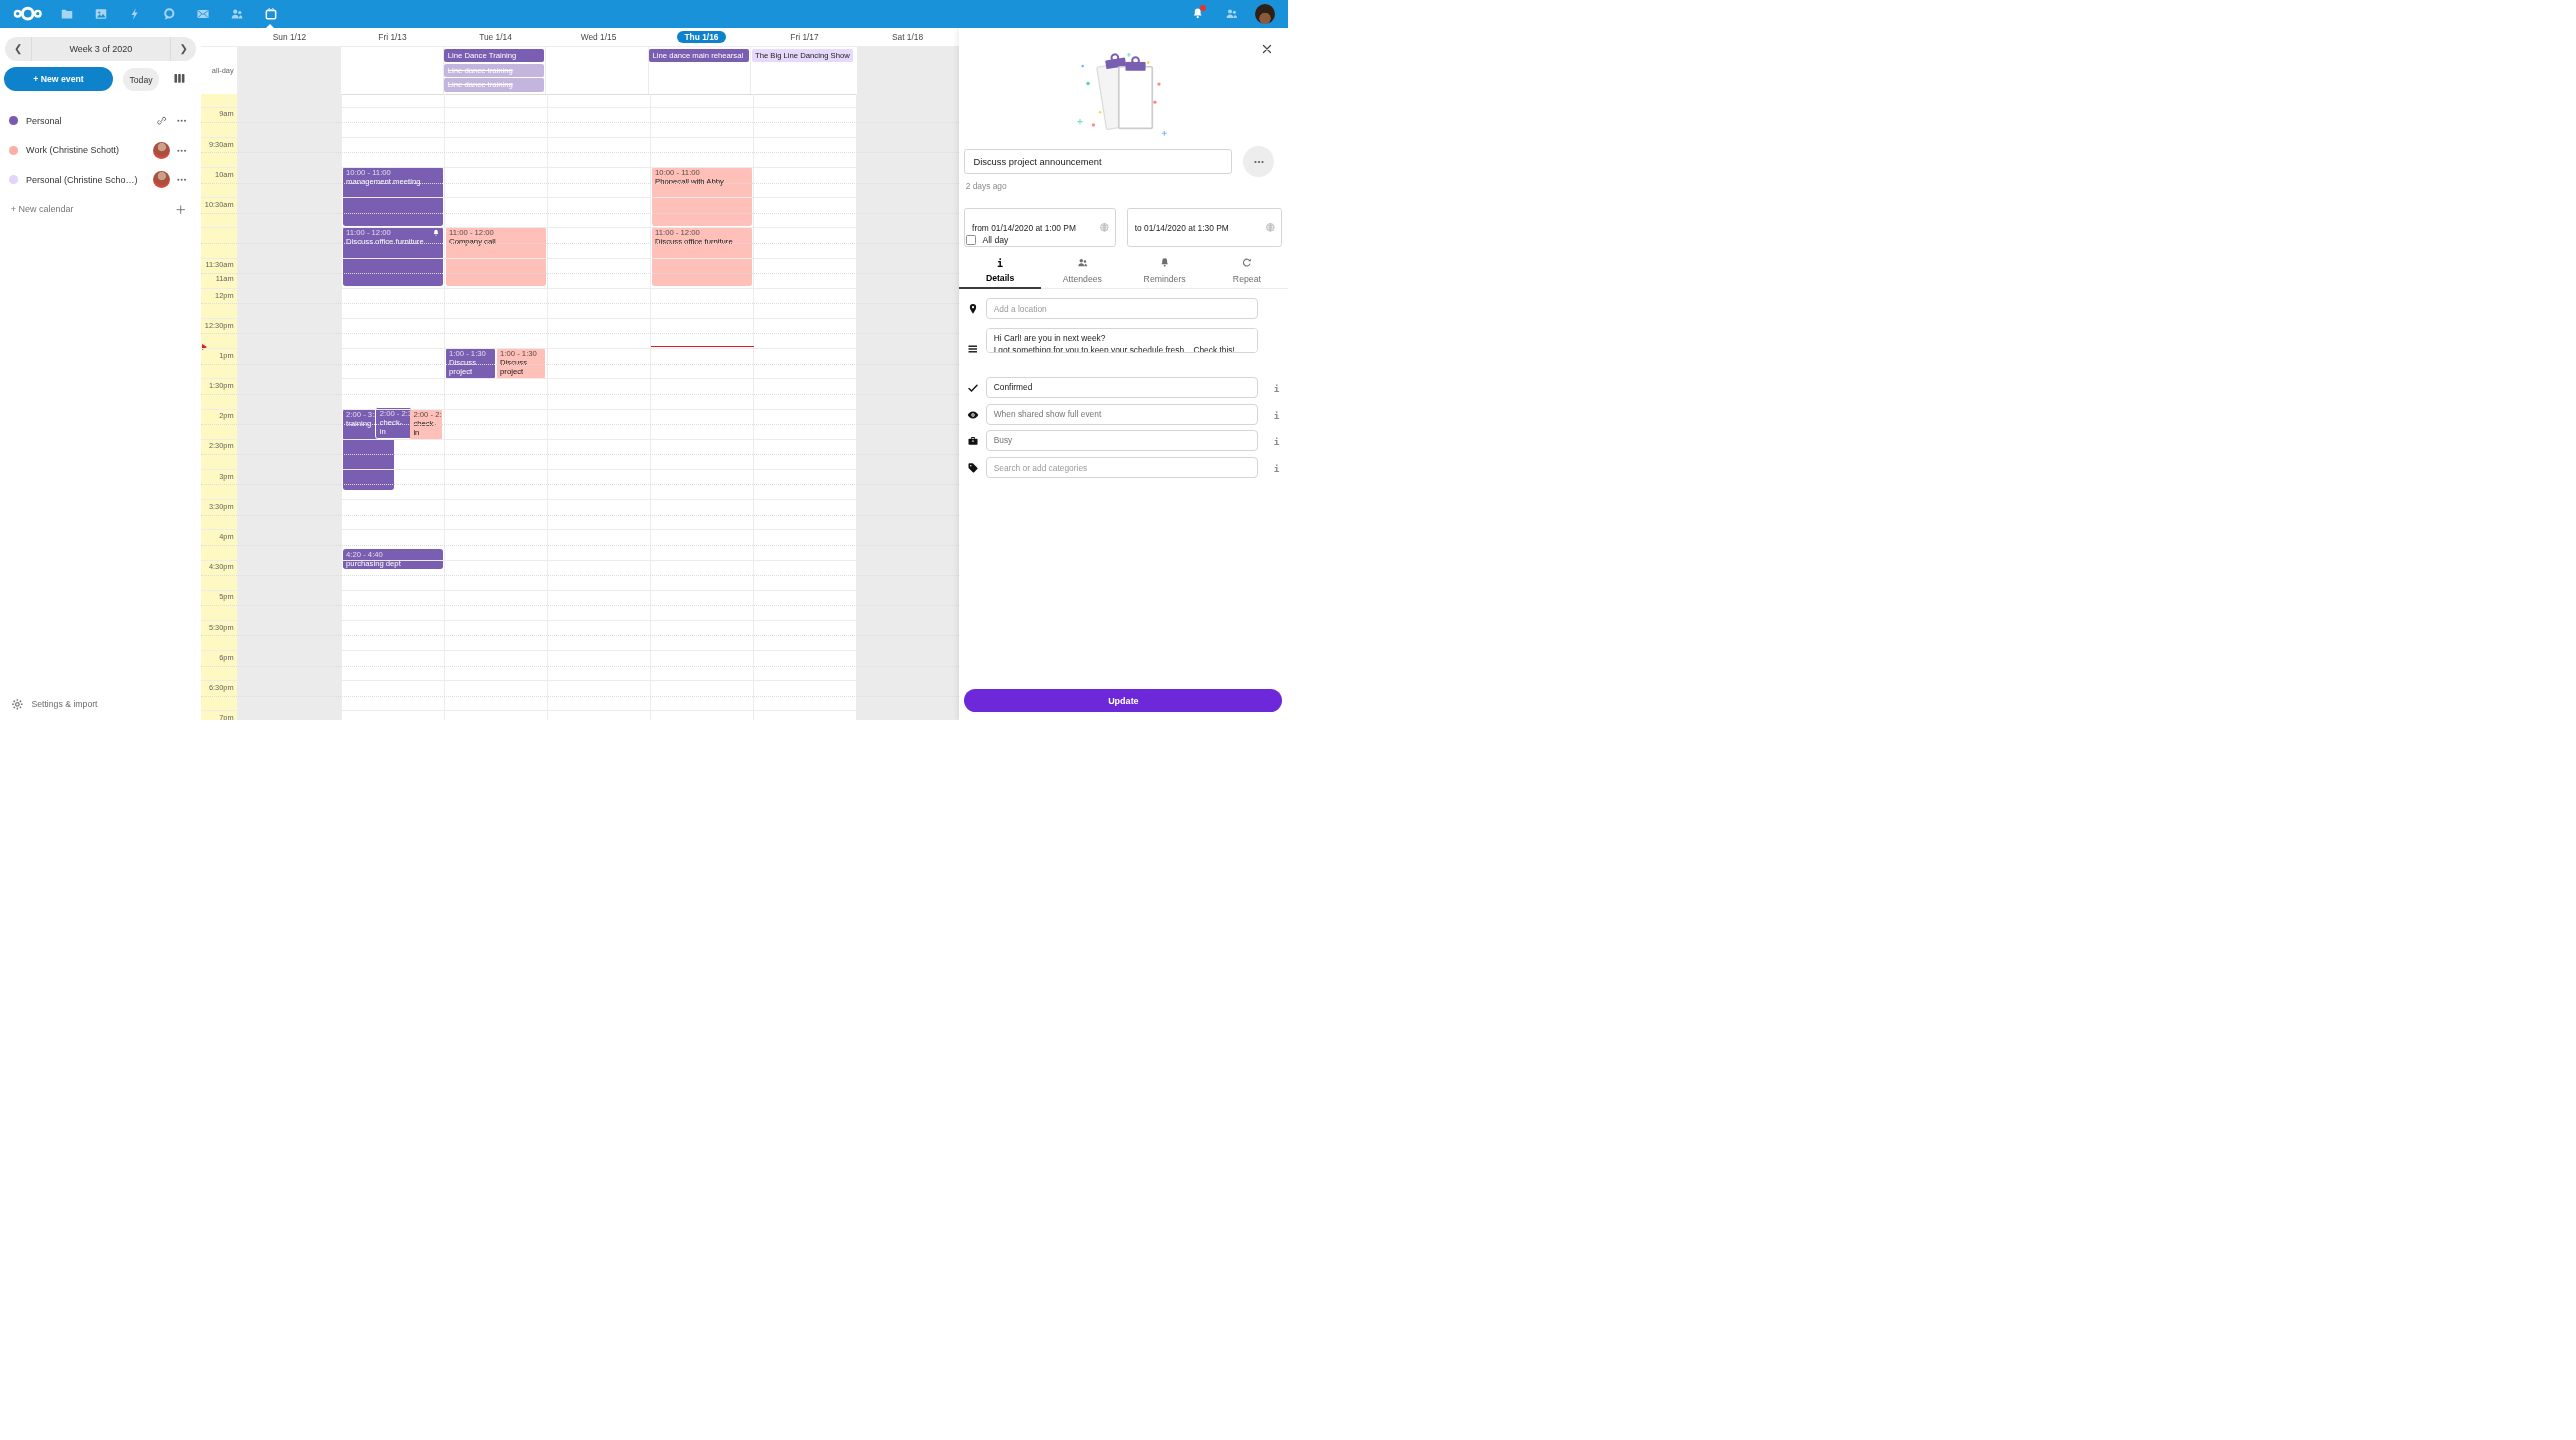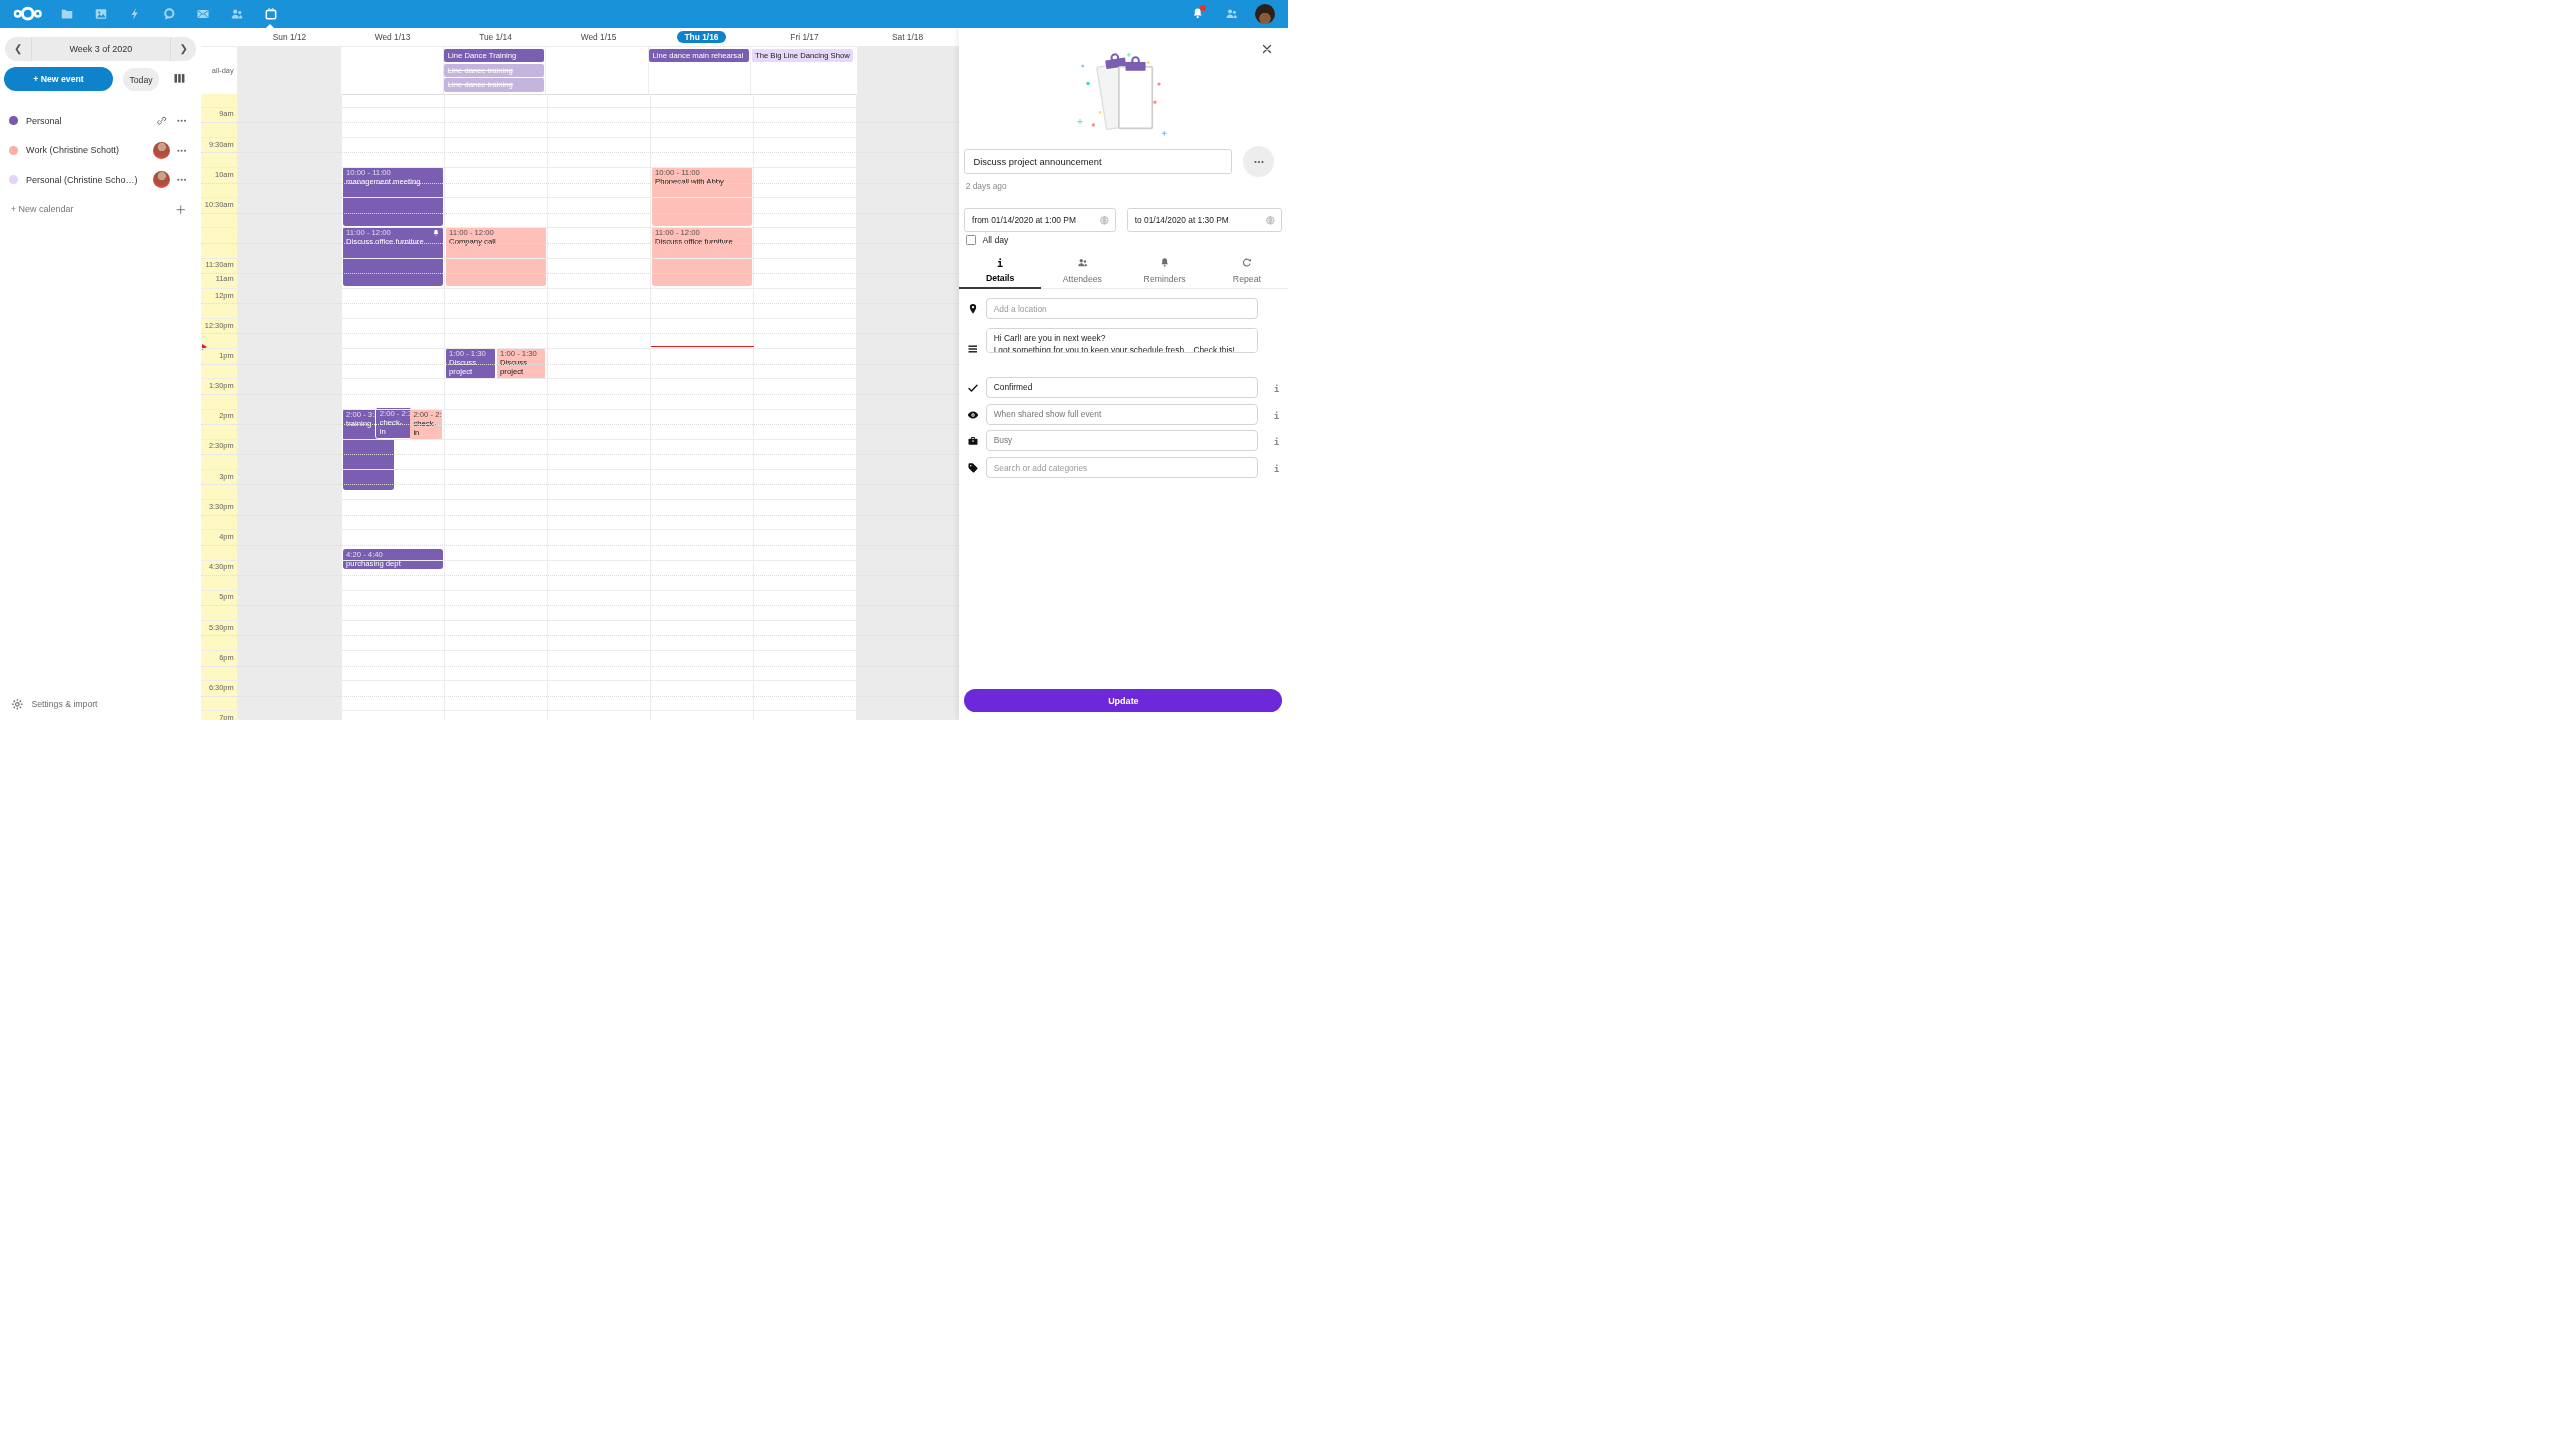--- a/index.html
+++ b/index.html
@@ -95,21 +95,21 @@
   .closebtn{position:absolute;top:14.8px;right:12px;width:14.8px;height:14.8px;color:#444;cursor:pointer}
   .closebtn svg{width:12px;height:12px}
   .illus{position:absolute;left:114px;top:24px;width:101px;height:87px}
   .titlerow{position:absolute;left:5.4px;top:121px;width:268px}
   .titleinput{width:100%;height:25px;border:0.7px solid #d5d5d5;border-radius:2.7px;padding:0 8px;
     font-size:9.4px;color:#1a1a1a;font-family:inherit;background:#fff}
   .moremenu{position:absolute;left:284px;top:118px;width:31px;height:31px;border-radius:50%;background:#ededed;
     display:flex;align-items:center;justify-content:center;color:#555;cursor:pointer}
   .moremenu svg{width:12px;height:12px}
   .modified{position:absolute;left:6.7px;top:153px;color:#8a8a8a;font-size:8.4px}
-  .datefield{position:absolute;top:180px;height:24px;border:0.7px solid #d5d5d5;border-radius:2.7px;
+  .datefield{position:absolute;top:180px;height:39px;border:0.7px solid #d5d5d5;border-radius:2.7px;
     display:flex;align-items:center;padding:0 5.4px 0 6.7px;font-size:8.4px;color:#222;gap:4px}
   .datefield .dtxt{flex:1;white-space:nowrap;overflow:hidden}
   .datefield svg{width:10.7px;height:10.7px;color:#aaa;flex:none}
   .df-from{left:5.4px;width:152px}
   .df-to{left:168px;width:155px}
   .alldaychk{position:absolute;left:6.7px;top:207px;display:flex;align-items:center;gap:6.7px;font-size:8.7px;color:#222;cursor:pointer}
   .chkbox{width:10px;height:10px;border:0.7px solid #8f8f8f;border-radius:1.3px;background:#fff}
   .tabs{position:absolute;left:0;top:225px;width:100%;height:36px;display:flex;border-bottom:0.7px solid #ececec}
   .tab{flex:1;display:flex;flex-direction:column;align-items:center;justify-content:center;gap:2.7px;
     color:#6e6e6e;font-size:8.7px;cursor:pointer;position:relative}
@@ -294,21 +294,21 @@
           </svg>
         </span>
       <span>Settings &amp; import</span>
     </div>
   </aside>
 
   <main class="calmain">
     <div class="dayhead" id="dayHead">
         <div class="dh-gutter"></div>
         <div class="dh-cell">Sun 1/12</div>
-        <div class="dh-cell">Wed 1/13</div>
+        <div class="dh-cell">Fri 1/13</div>
         <div class="dh-cell">Tue 1/14</div>
         <div class="dh-cell">Wed 1/15</div>
         <div class="dh-cell">
           <span class="dh-pill">Thu 1/16</span>
         </div>
         <div class="dh-cell">Fri 1/17</div>
         <div class="dh-cell">Sat 1/18</div>
       </div>
     <div class="alldayrow" id="allDayRow">
         <div class="ad-gutter">all-day</div>

